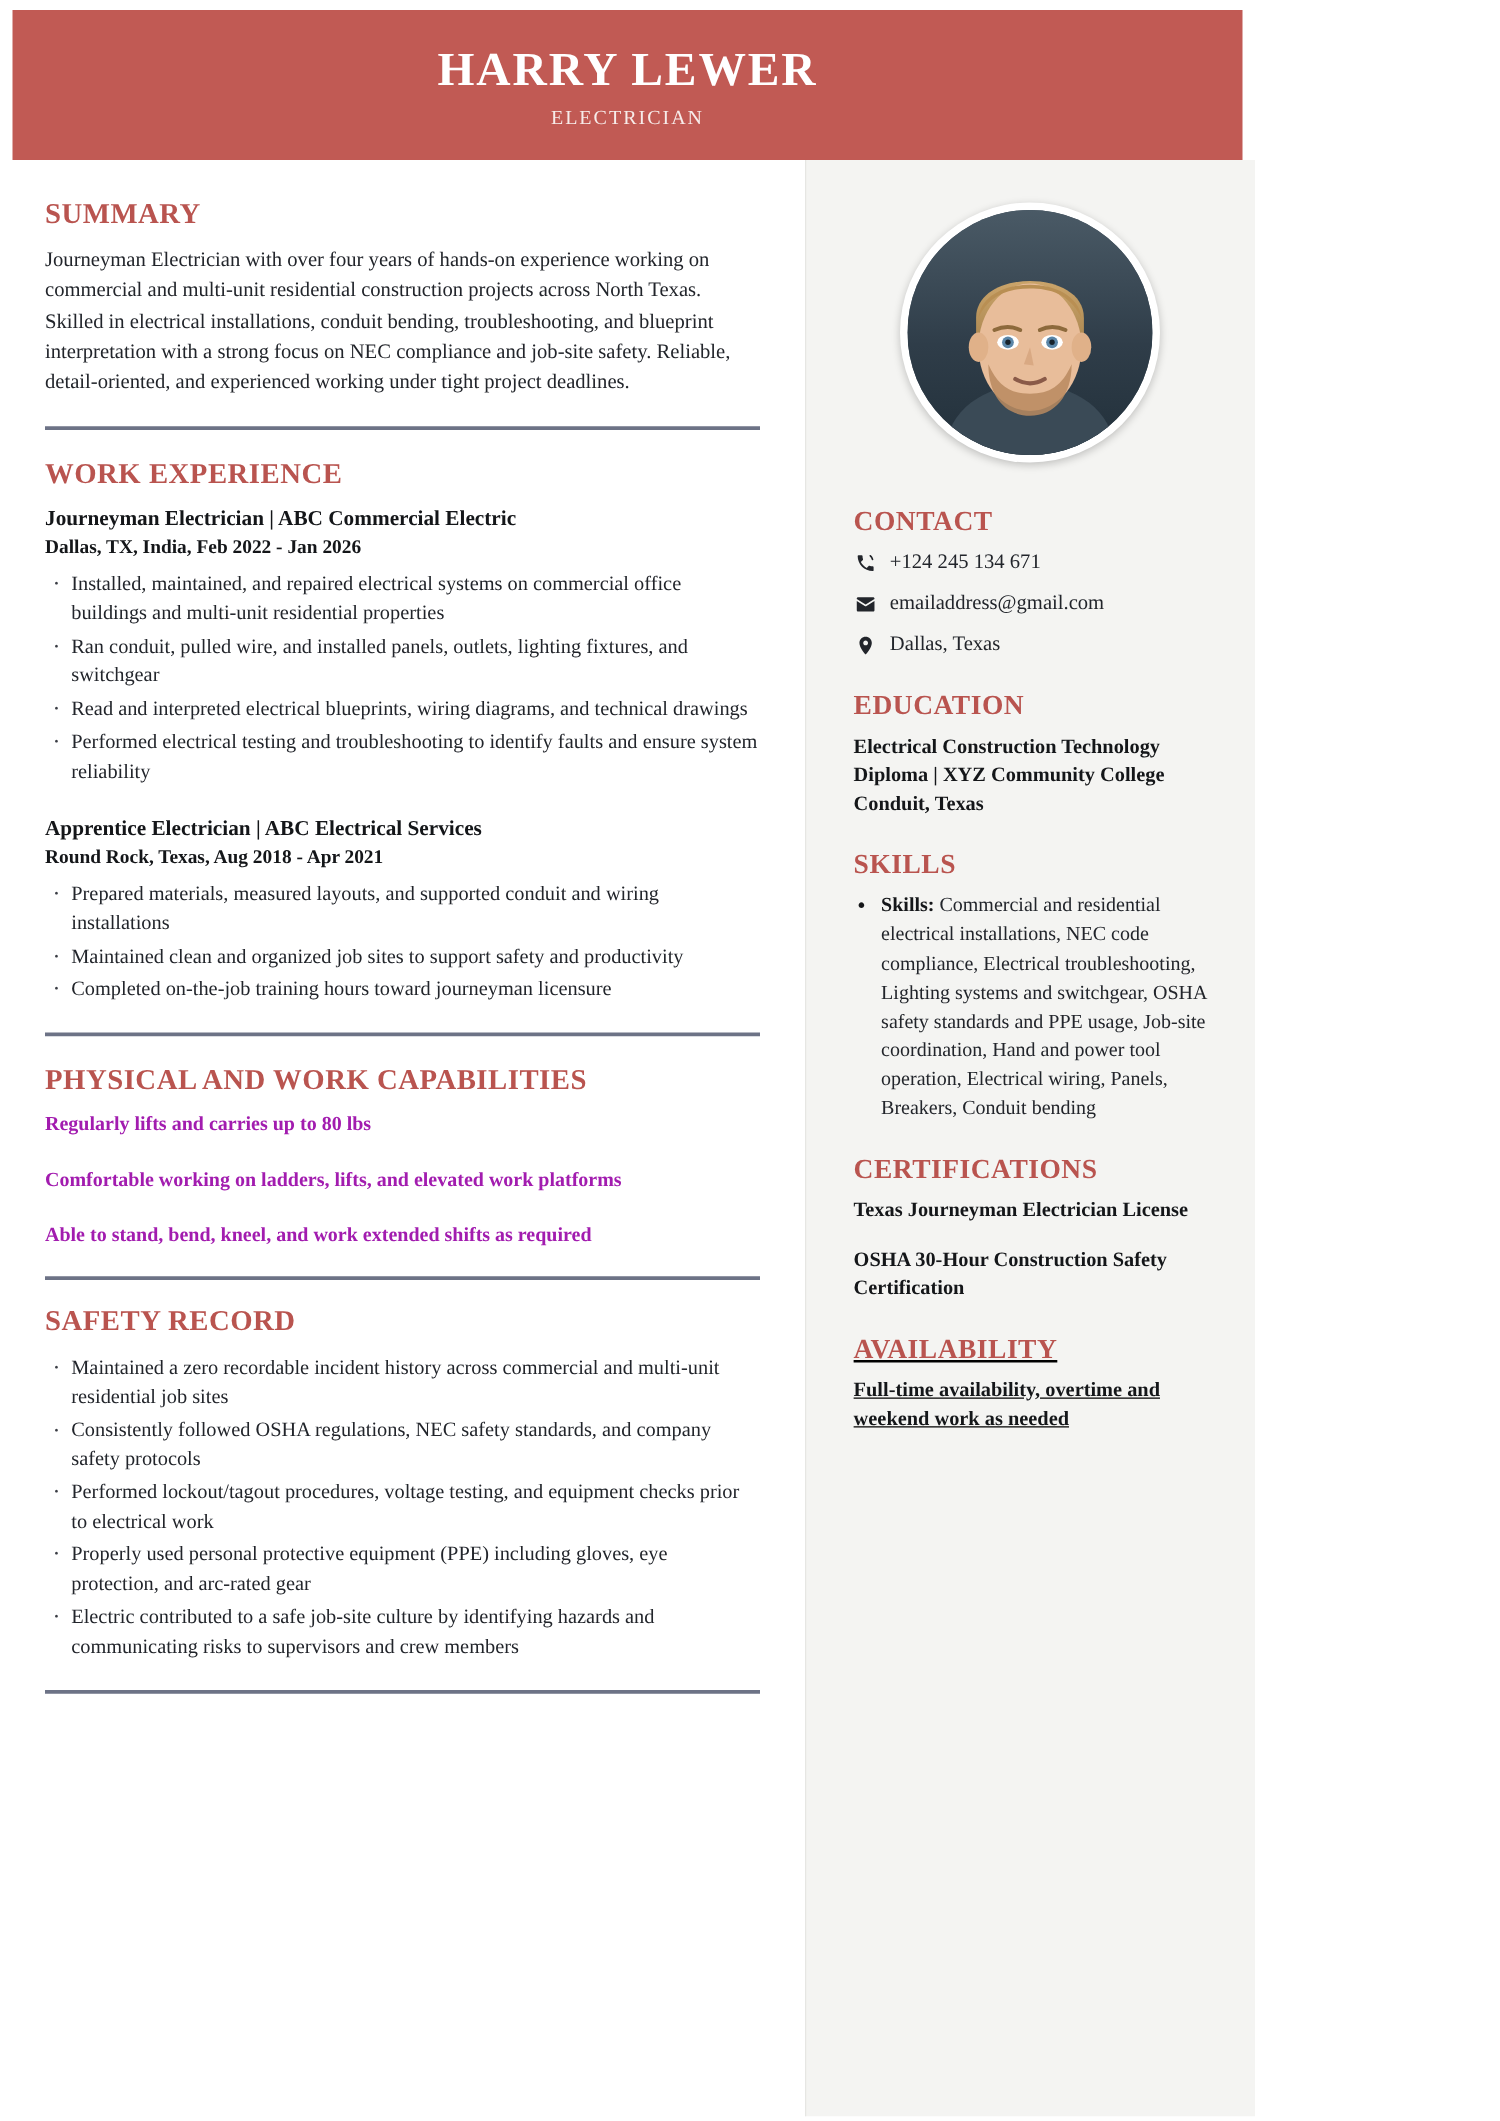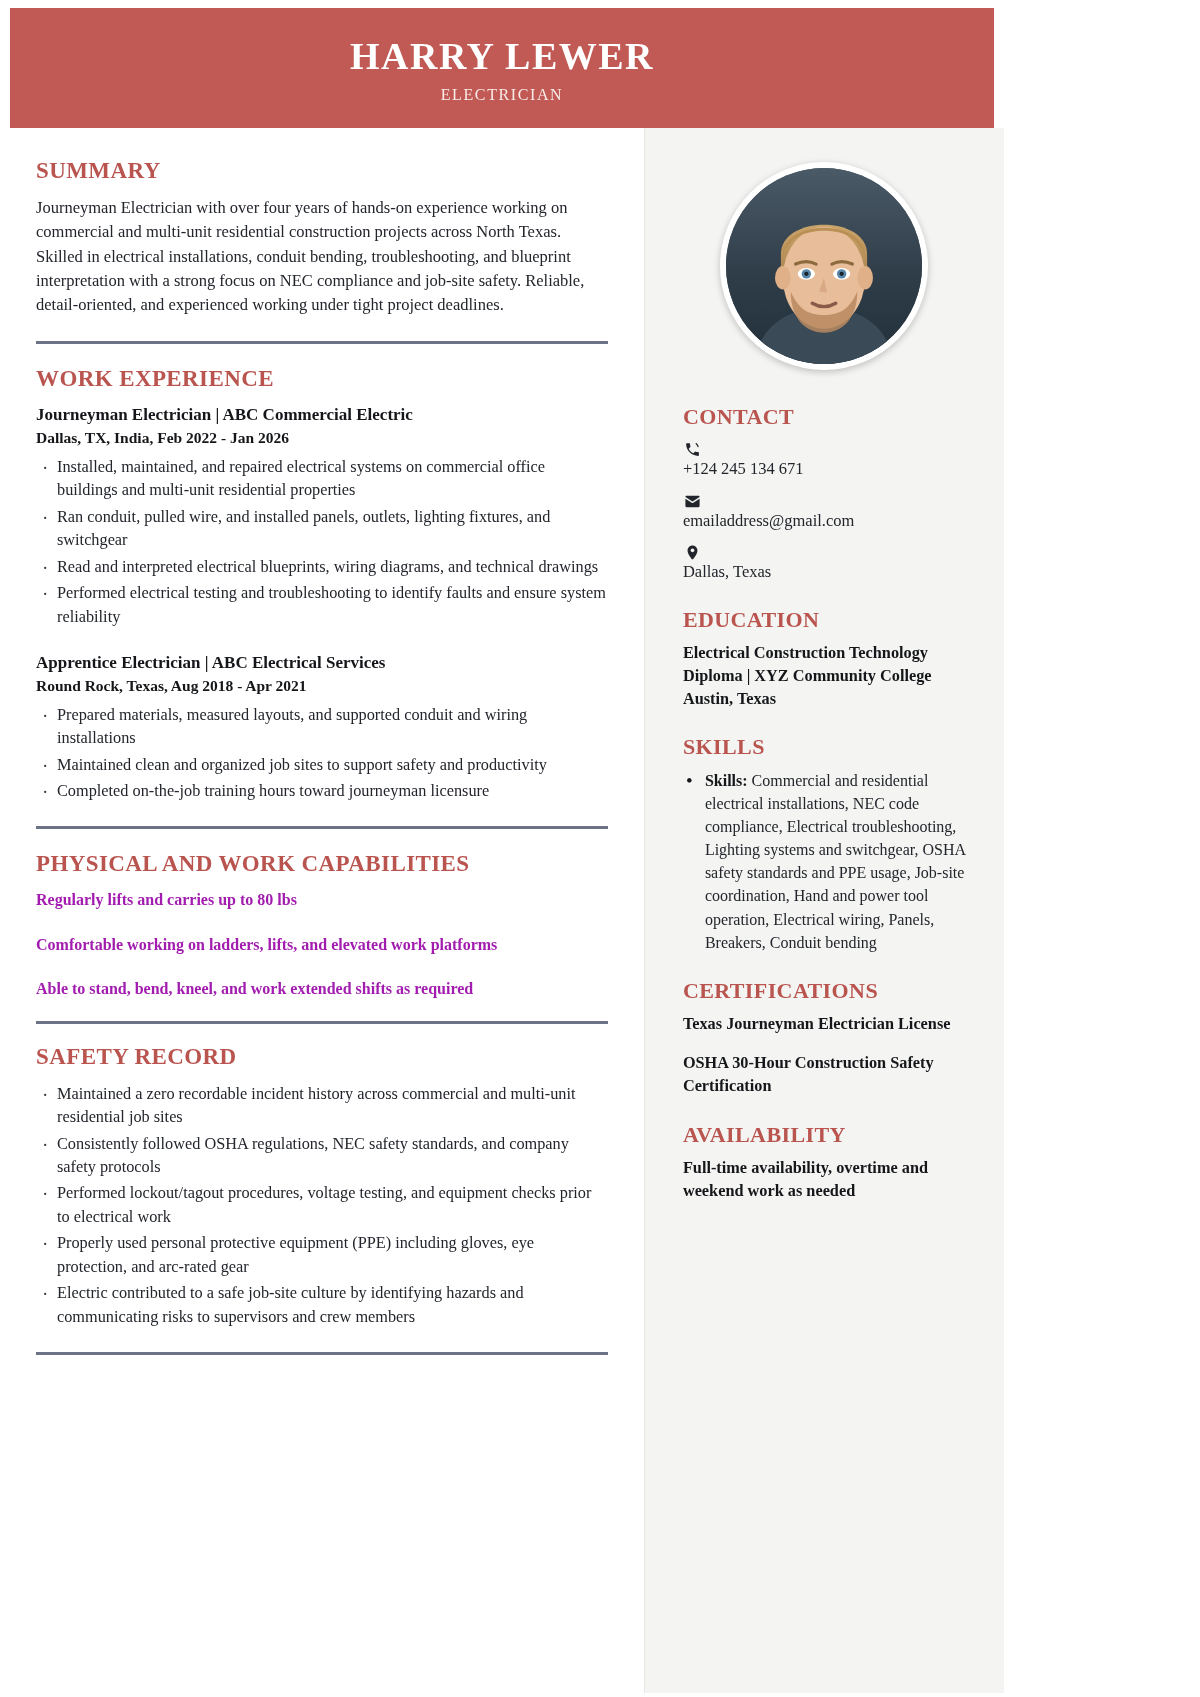--- a/index.html
+++ b/index.html
@@ -147,22 +147,22 @@
     border-radius: 50%;
     overflow: hidden;
     position: relative;
     background: #3b4a57;
   }
   .photo-inner svg { display: block; width: 100%; height: 100%; }
 
   .contact-row {
     display: flex;
     align-items: flex-start;
+    gap: 10px;
     margin-bottom: 11px;
-    flex-direction: column;
   }
   .contact-icon {
     width: 19px;
     height: 21px;
     flex: 0 0 19px;
     display: flex;
     align-items: center;
     justify-content: center;
     margin-top: 1px;
   }
@@ -205,21 +205,21 @@
     line-height: 1.4;
     margin-bottom: 17px;
   }
   .avail-text {
     font-size: 16.3px;
     font-weight: 700;
     color: #141619;
     line-height: 1.4;
   }
   .sb-block { margin-bottom: 24px; }
-  .sb-block:last-child { margin-bottom: 0; }
+  .sb-block:last-child { margin-bottom: 0; text-decoration: underline; }
 </style>
 </head>
 <body>
 
 <div class="page">
 
   <div class="header">
     <div class="header-name">HARRY LEWER</div>
     <div class="header-role">ELECTRICIAN</div>
   </div>
@@ -353,21 +353,21 @@
                 <path d="M12 2C8.1 2 5 5.1 5 9c0 5.2 6.2 12.3 6.5 12.6.3.3.8.3 1 0C12.8 21.3 19 14.2 19 9c0-3.9-3.1-7-7-7zm0 9.6c-1.5 0-2.7-1.2-2.7-2.7S10.5 6.2 12 6.2s2.7 1.2 2.7 2.7-1.2 2.7-2.7 2.7z"></path>
               </svg>
           </span>
           <span class="contact-text">Dallas, Texas</span>
         </div>
       </section>
 
       <section class="sb-block">
         <h2 class="section-title">EDUCATION</h2>
         <div class="edu-line">Electrical Construction Technology Diploma | XYZ Community College</div>
-        <div class="edu-line">Austin, Texas</div>
+        <div class="edu-line">Conduit, Texas</div>
       </section>
 
       <section class="sb-block">
         <h2 class="section-title">SKILLS</h2>
         <ul class="skills-list">
           <li><span class="skills-label">Skills:</span><span> Commercial and residential electrical installations, NEC code compliance, Electrical troubleshooting, Lighting systems and switchgear, OSHA safety standards and PPE usage, Job-site coordination, Hand and power tool operation, Electrical wiring, Panels, Breakers, Conduit bending</span></li>
         </ul>
       </section>
 
       <section class="sb-block">

